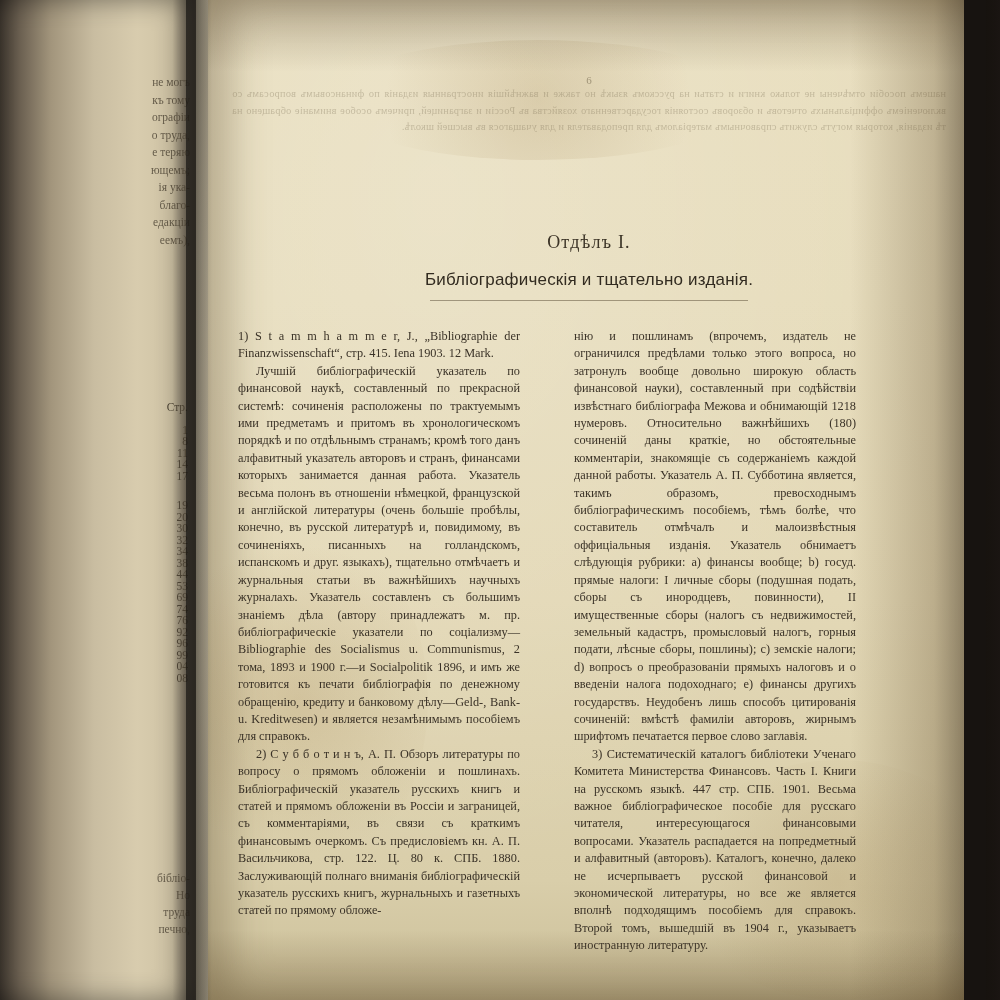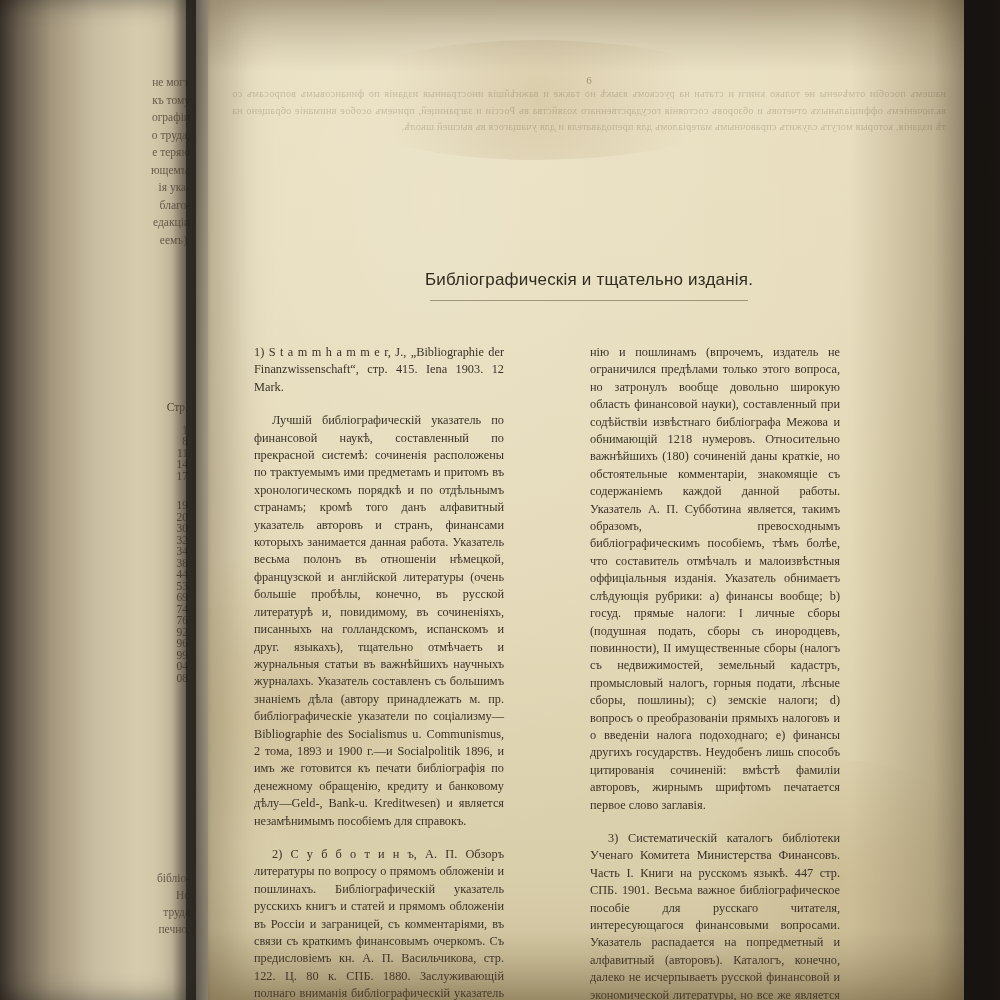--- a/index.html
+++ b/index.html
@@ -104,21 +104,21 @@
   }
   .col{
     position:absolute;top:0;width:282px;
     font-size:12.3px;line-height:17.4px;color:#3a3227;
     text-align:justify;
     text-justify:inter-word;
     hyphens:manual;
   }
   .col.left{left:4px;}
   .col.right{left:340px;}
-  .col p{margin:16px;}
+  .col p{margin:0;}
   .col p.indent{text-indent:18px;font-family:Liberation Serif, serif;}
   .bottom-fade{
     position:absolute;left:0;bottom:0;width:762px;height:70px;
     background:linear-gradient(180deg,rgba(120,96,56,0),rgba(96,76,44,.35));
     pointer-events:none;
   }
 </style>
 </head>
 <body>
 
@@ -174,20 +174,21 @@
   <div class="page">
 
     <div class="stain" style="left:120px;top:40px;width:420px;height:120px;"></div>
     <div class="stain" style="left:-40px;top:520px;width:260px;height:360px;"></div>
     <div class="stain" style="left:470px;top:760px;width:320px;height:240px;"></div>
 
     <div class="bleed">нашемъ пособіи отмѣчены не только книги и статьи на русскомъ языкѣ но также и важнѣйшія иностранныя изданія по финансовымъ вопросамъ со включеніемъ оффиціальныхъ отчетовъ и обзоровъ состоянія государственнаго хозяйства въ Россіи и заграницей, причемъ особое вниманіе обращено на тѣ изданія, которыя могутъ служить справочнымъ матеріаломъ для преподавателя и для учащагося въ высшей школѣ.</div>
 
     <div class="page-number">6</div>
 
+    <div class="section-title">Отдѣлъ I.</div>
     <div class="section-sub">Библіографическія и тщательно изданія.</div>
     <div class="rule"></div>
 
     <div class="columns">
       <div class="col left">
         <p>1) S t a m m h a m m e r, J., „Bibliographie der Finanzwissenschaft“, стр. 415. Iena 1903. 12 Mark.</p>
         <p class="indent">Лучшій библіографическій указатель по финансовой наукѣ, составленный по прекрасной системѣ: сочиненія расположены по трактуемымъ ими предметамъ и притомъ въ хронологическомъ порядкѣ и по отдѣльнымъ странамъ; кромѣ того данъ алфавитный указатель авторовъ и странъ, финансами которыхъ занимается данная работа. Указатель весьма полонъ въ отношеніи нѣмецкой, французской и англійской литературы (очень большіе пробѣлы, конечно, въ русской литературѣ и, повидимому, въ сочиненіяхъ, писанныхъ на голландскомъ, испанскомъ и друг. языкахъ), тщательно отмѣчаетъ и журнальныя статьи въ важнѣйшихъ научныхъ журналахъ. Указатель составленъ съ большимъ знаніемъ дѣла (автору принадлежатъ м. пр. библіографическіе указатели по соціализму—Bibliographie des Socialismus u. Communismus, 2 тома, 1893 и 1900 г.—и Socialpolitik 1896, и имъ же готовится къ печати библіографія по денежному обращенію, кредиту и банковому дѣлу—Geld-, Bank-u. Kreditwesen) и является незамѣнимымъ пособіемъ для справокъ.</p>
         <p class="indent">2) С у б б о т и н ъ, А. П. Обзоръ литературы по вопросу о прямомъ обложеніи и пошлинахъ. Библіографическій указатель русскихъ книгъ и статей и прямомъ обложеніи въ Россіи и заграницей, съ комментаріями, въ связи съ краткимъ финансовымъ очеркомъ. Съ предисловіемъ кн. А. П. Васильчикова, стр. 122. Ц. 80 к. СПБ. 1880. Заслуживающій полнаго вниманія библіографическій указатель русскихъ книгъ, журнальныхъ и газетныхъ статей по прямому обложе-</p>
       </div>
       <div class="col right">

